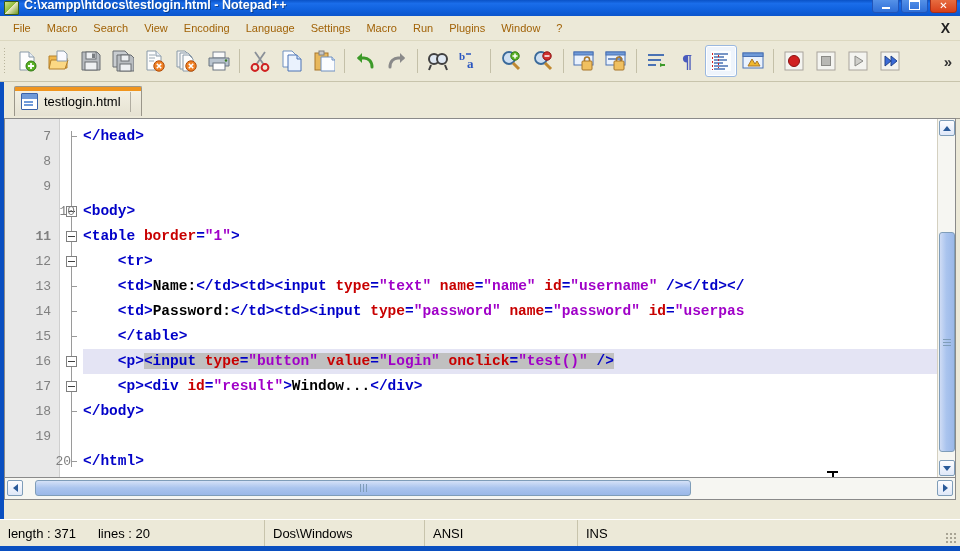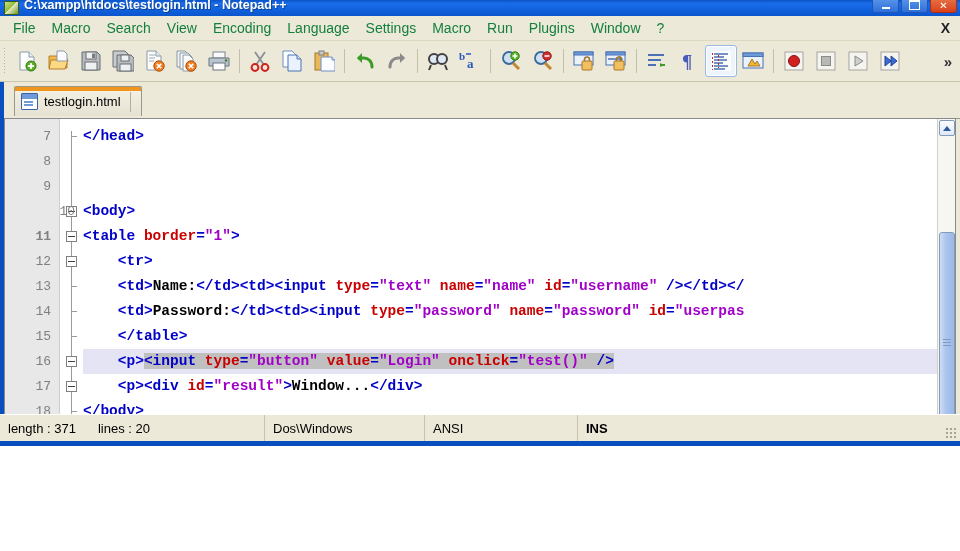--- a/index.html
+++ b/index.html
@@ -1,21 +1,21 @@
 <!DOCTYPE html>
 <html><head>
 <meta charset="utf-8">
 <style>
   html,body{margin:0;padding:0;background:#fff;}
   body{
     width:960px;height:551px;overflow:hidden;
     font-family:"Liberation Sans","DejaVu Sans",sans-serif;
     -webkit-font-smoothing:none;
   }
-  #app{position:relative;width:960px;height:446px;background:#ece9d8;overflow:hidden;}
+  #app{position:relative;width:960px;height:551px;background:#ece9d8;overflow:hidden;}
 
   
   .titlebar{
     position:absolute;left:0;top:0;width:960px;height:16px;
     background:linear-gradient(to bottom,#0a52c6 0%,#1a6dea 22%,#1163e0 55%,#0b55cc 100%);
     display:flex;align-items:center;overflow:hidden;
   }
   .tb-icon{
     width:13px;height:12px;margin-left:4px;flex:none;border:1px solid #3a5d18;
     background:linear-gradient(135deg,#cfe08a 0%,#8fbc3a 45%,#e8e8c0 48%,#6f9a22 100%);
@@ -38,21 +38,21 @@
   .glyph-max{width:9px;height:7px;border:1.5px solid #fff;border-top-width:3px;}
   .glyph-cls{color:#fff;font-size:10px;font-weight:bold;line-height:8px;}
 
   
   .menubar{
     position:absolute;left:0;top:16px;width:960px;height:24px;
     background:#ece9d8;border-bottom:1px solid #dcd8c0;
     display:flex;align-items:center;
   }
   .menubar .mi{
-    font-size:14px;color:#15803d;padding:3px 8px;white-space:nowrap;cursor:default;
+    font-size:11px;color:#a16207;padding:3px 8px;white-space:nowrap;cursor:default;
   }
   .menubar .mi:first-child{margin-left:5px;}
   .doc-close{
     position:absolute;right:10px;top:4px;font-size:14px;color:#222;font-weight:bold;
     font-family:"Liberation Sans",sans-serif;cursor:default;
   }
 
   
   .toolbar{
     position:absolute;left:0;top:41px;width:960px;height:40px;
@@ -567,18 +567,18 @@
       </div>
   </div>
 
   <div class="statusbar">
     <div class="scell" style="width:265px;">
       <span class="sp">length : 371</span>
       <span>lines : 20</span>
     </div>
     <div class="scell" style="width:160px;">Dos\Windows</div>
     <div class="scell" style="width:153px;">ANSI</div>
-    <div class="scell" style="width:60px;border-right:none;font-weight:bold;">INS</div>
+    <div class="scell" style="width:60px;border-right:none;">INS</div>
     <div class="grip-corner"></div>
   </div>
 
   <div class="bluebar"></div>
 </div>
 
 </body></html>

